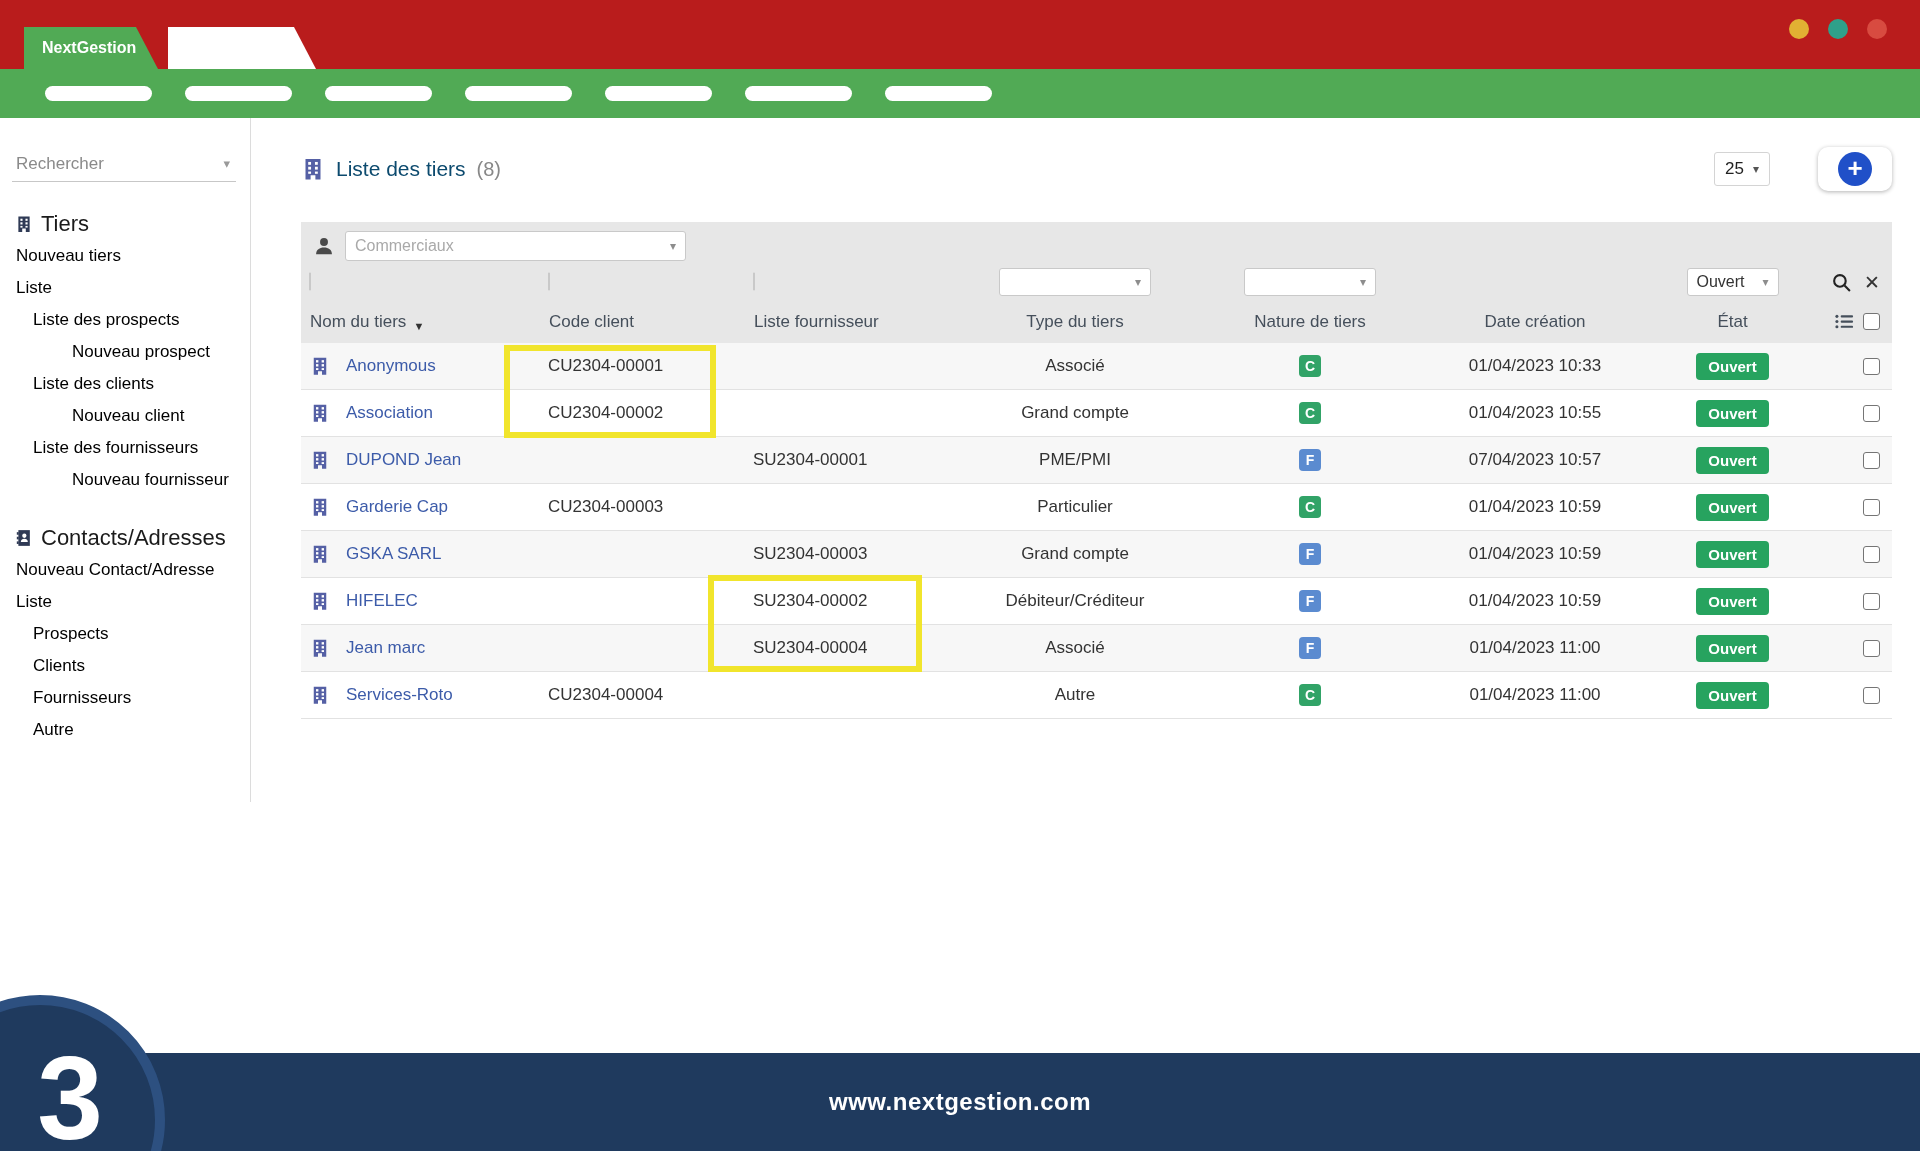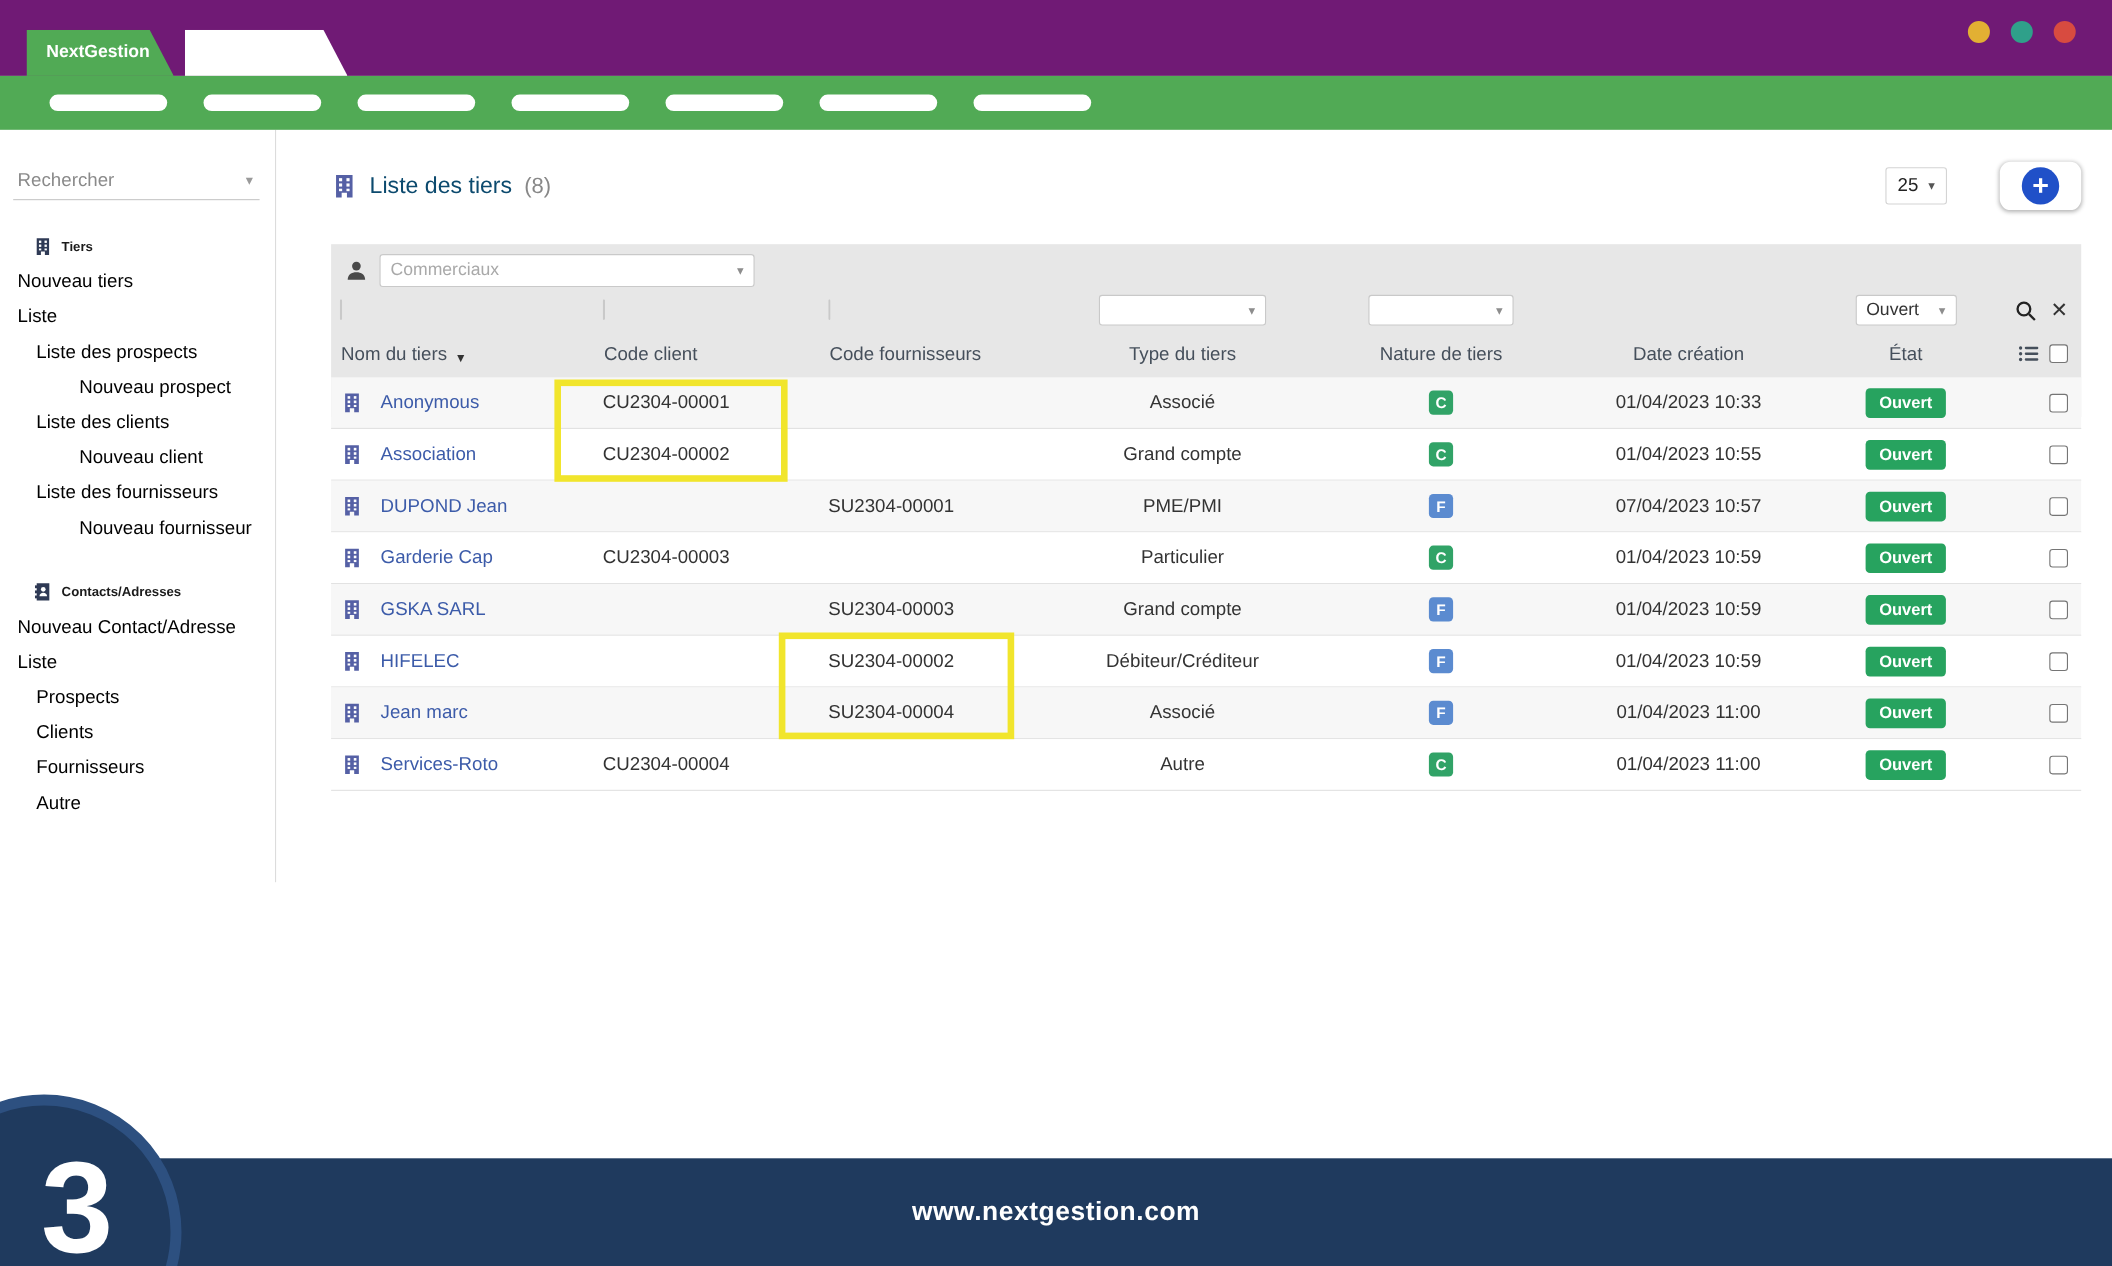--- a/index.html
+++ b/index.html
@@ -4,21 +4,21 @@
 <style>
   * { box-sizing: border-box; margin: 0; padding: 0; }
   html,body { width:1920px; height:1151px; }
   body {
     position: relative;
     font-family: "Liberation Sans", sans-serif;
     background:#ffffff;
     overflow:hidden;
   }
   
-  .topbar { position:absolute; left:0; top:0; width:1920px; height:69px; background:#701a75; z-index:3; }
+  .topbar { position:absolute; left:0; top:0; width:1920px; height:69px; background:#b91c1c; z-index:3; }
   .brand-tab {
     position:absolute; left:24px; bottom:0; height:42px; width:134px;
     background:#51aa55; clip-path:polygon(0 0, calc(100% - 22px) 0, 100% 100%, 0 100%);
     display:flex; align-items:center; padding-left:18px;
     color:#fff; font-size:16px; font-weight:bold;
   }
   .ghost-tab {
     position:absolute; left:168px; bottom:0; height:42px; width:148px;
     background:#ffffff; clip-path:polygon(0 0, calc(100% - 22px) 0, 100% 100%, 0 100%);
   }
@@ -33,22 +33,22 @@
   
   .sidebar { position:absolute; left:0; top:118px; width:251px; height:684px; background:#fff; border-right:1px solid #dcdcdc; z-index:2; }
   .search-box {
     margin:28px 14px 12px 12px; height:36px; border-bottom:1px solid #c7c7c7;
     display:flex; align-items:center; justify-content:space-between;
     color:#8a8a8a; font-size:17px; padding:0 6px 0 4px; cursor:text;
   }
   .search-box .caret { color:#9a9a9a; font-size:13px; }
   .side-section-title {
     display:flex; align-items:center; gap:8px;
-    padding-left:30px; height:32px; margin-top:26px;
-    font-weight:bold; font-size:12px; color:#1b1b1b;
+    padding-left:15px; height:32px; margin-top:26px;
+    font-weight:normal; font-size:22px; color:#1b1b1b;
   }
   .side-item { height:32px; line-height:32px; font-size:17px; color:#000000; cursor:pointer; white-space:nowrap; }
   .ind0 { padding-left:16px; } .ind1 { padding-left:33px; } .ind2 { padding-left:72px; }
   .icon { display:inline-flex; align-items:center; }
   
   .main-header { position:absolute; left:301px; top:145px; width:1591px; height:48px; display:flex; align-items:center; z-index:2; }
   .title-wrap { display:flex; align-items:center; gap:11px; }
   .page-title { font-size:21px; color:#0c4a6e; }
   .page-count { font-size:20px; color:#888; }
   .header-right { margin-left:auto; display:flex; align-items:center; gap:48px; }
@@ -289,21 +289,21 @@
   </div>
   <div class="grid-cols header-row">
     <div class="th-left">
       <span>Nom du tiers</span>
         <span class="sort-caret">▼</span>
     </div>
     <div class="th-left">
         <span>Code client</span>
       </div>
     <div class="th-left">
-        <span>Code fournisseurs</span>
+        <span>Liste fournisseur</span>
       </div>
     <div class="th-center">Type du tiers</div>
     <div class="th-center">Nature de tiers</div>
     <div class="th-center">Date création</div>
     <div class="th-center">État</div>
     <div class="th-actions">
       <span class="icon" id="list-icon">
           <svg width="19" height="15.200000000000001" viewBox="0 0 20 16" fill="#454f5b">
             <circle cx="2" cy="2.5" r="1.6"></circle>
             <rect x="6" y="1.4" width="13" height="2.2" rx="1"></rect>

